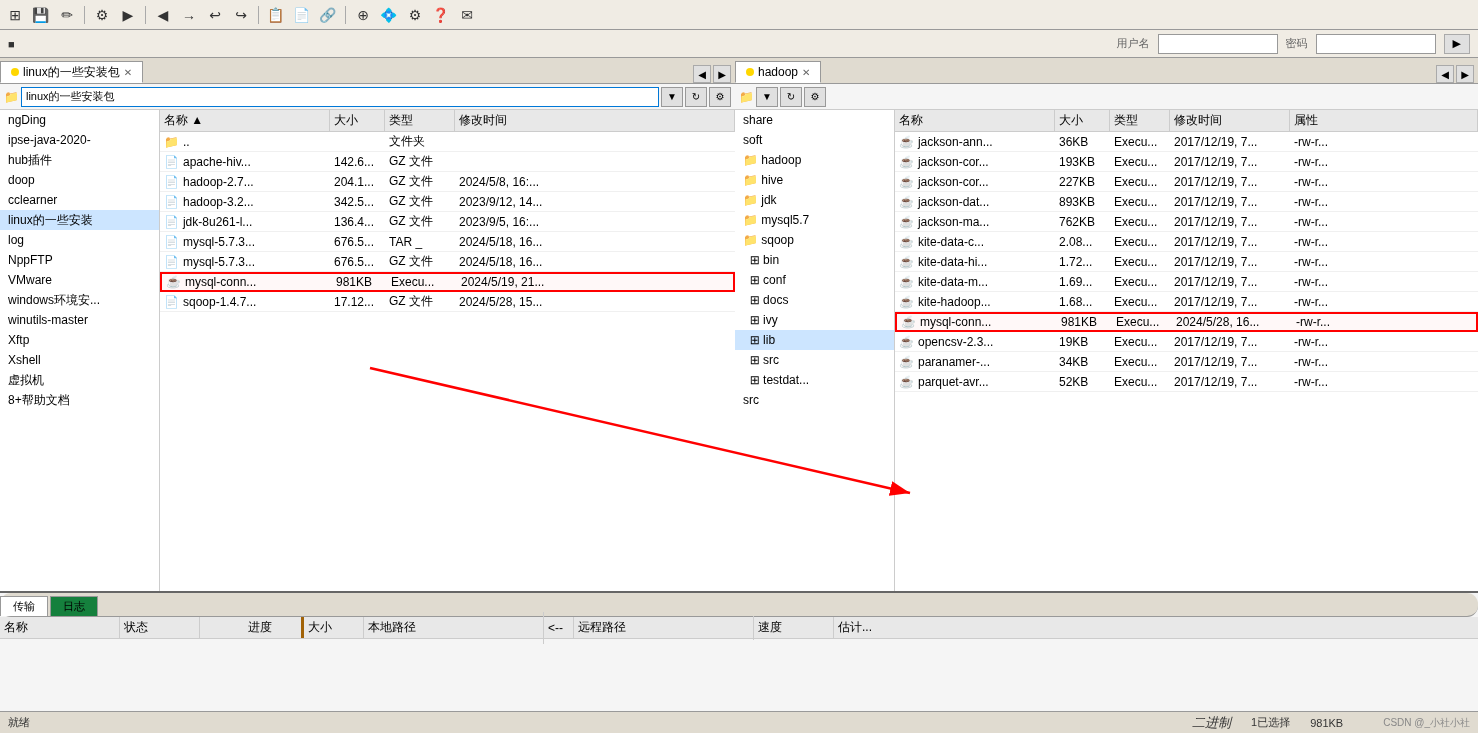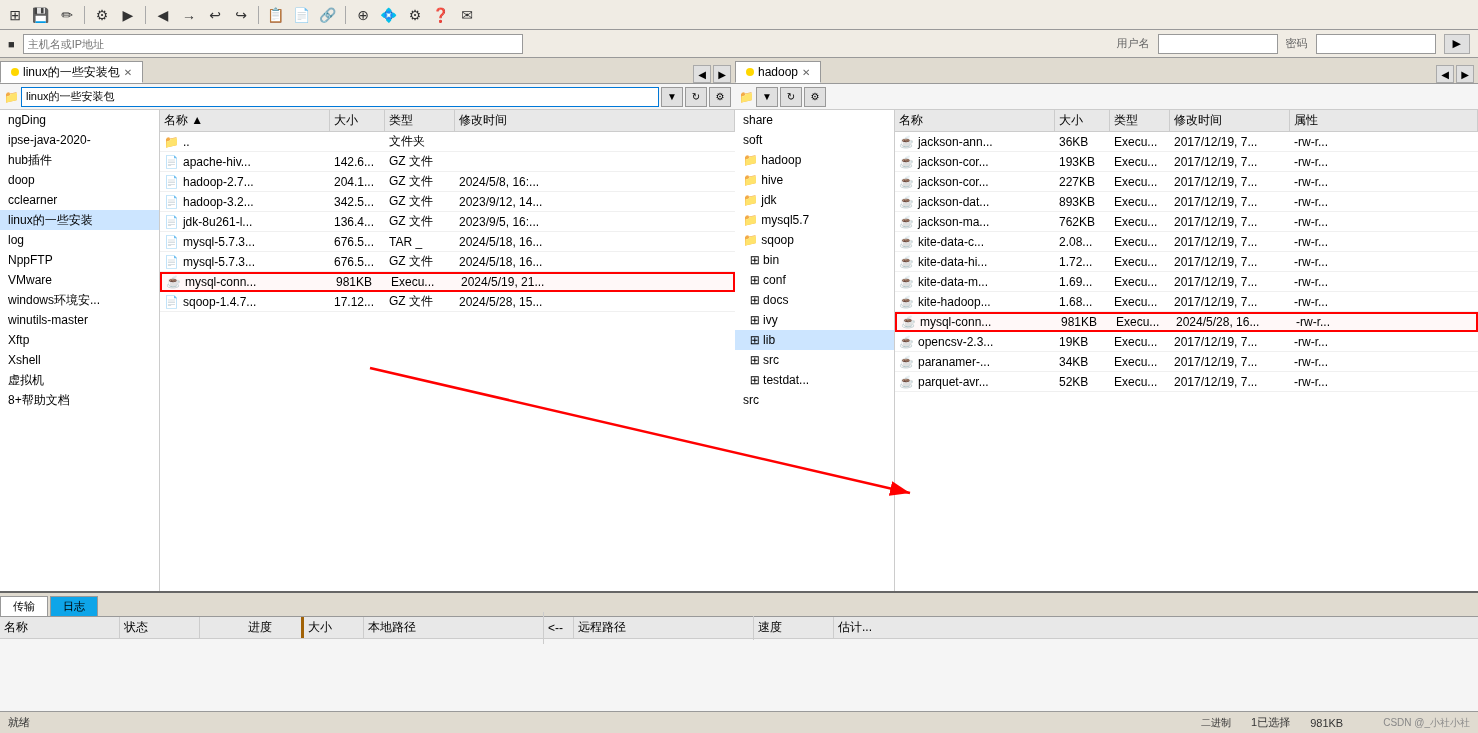--- a/index.html
+++ b/index.html
@@ -189,27 +189,28 @@
       height: 120px;
       background: #f5f5f5;
       border-top: 2px solid #666;
     }
     .transfer-tabs {
       height: 24px;
       background: #e0dbd0;
       display: flex;
       align-items: flex-end;
       border-bottom: 1px solid #999;
+      border-radius: 11px;
     }
     .transfer-tab {
       height: 20px;
       padding: 0 12px;
       border: 1px solid #999;
       border-bottom: none;
-      background: #0ea5e9;
+      background: #15803d;
       cursor: pointer;
       display: flex;
       align-items: center;
       font-size: 11px;
       margin-right: 2px;
     }
     .transfer-tab.active { background: white; }
     .transfer-col-header {
       height: 22px;
       background: #e8e8e8;
@@ -226,21 +227,21 @@
     .status-bar {
       height: 22px;
       background: #e0dbd0;
       border-top: 1px solid #999;
       display: flex;
       align-items: center;
       padding: 0 8px;
       gap: 20px;
     }
     .status-item { font-size: 11px; color: #333; }
-    .status-right { margin-left: auto; font-size: 10px; }
+    .status-right { margin-left: auto; font-size: 13px; font-style: italic; }
 
     
     .nav-arrows {
       display: flex;
       gap: 2px;
       margin-left: auto;
       padding-right: 4px;
     }
     .nav-arrow-btn {
       width: 18px; height: 18px;
@@ -304,21 +305,20 @@
     <div class="toolbar-sep"></div>
     <div class="toolbar-icon">⊕</div>
     <div class="toolbar-icon">💠</div>
     <div class="toolbar-icon">⚙</div>
     <div class="toolbar-icon">❓</div>
     <div class="toolbar-icon">✉</div>
   </div>
 
   <div class="address-bar-row">
     <span style="font-size:11px; color:#333;">■</span>
-    <input class="address-input" style="flex: 1 1 0%; max-width: 500px;" placeholder="主机名或IP地址">
     <span style="font-size:11px; color:#666; margin-left:auto;">用户名</span>
     <input class="address-field" style="width: 120px;">
     <span style="font-size:11px; color:#666;">密码</span>
     <input class="address-field" type="password" style="width: 120px;">
     <button style="height:20px; padding:0 8px; font-size:11px; cursor:pointer; background:#e0e0e0; border:1px solid #aaa;">▶</button>
   </div>
 
   <div class="overlay-container" style="display:flex; flex-direction:column; height:calc(733px - 58px);">
 
     <svg class="arrow-svg" width="1478" height="533" style="top:0; left:0;">

